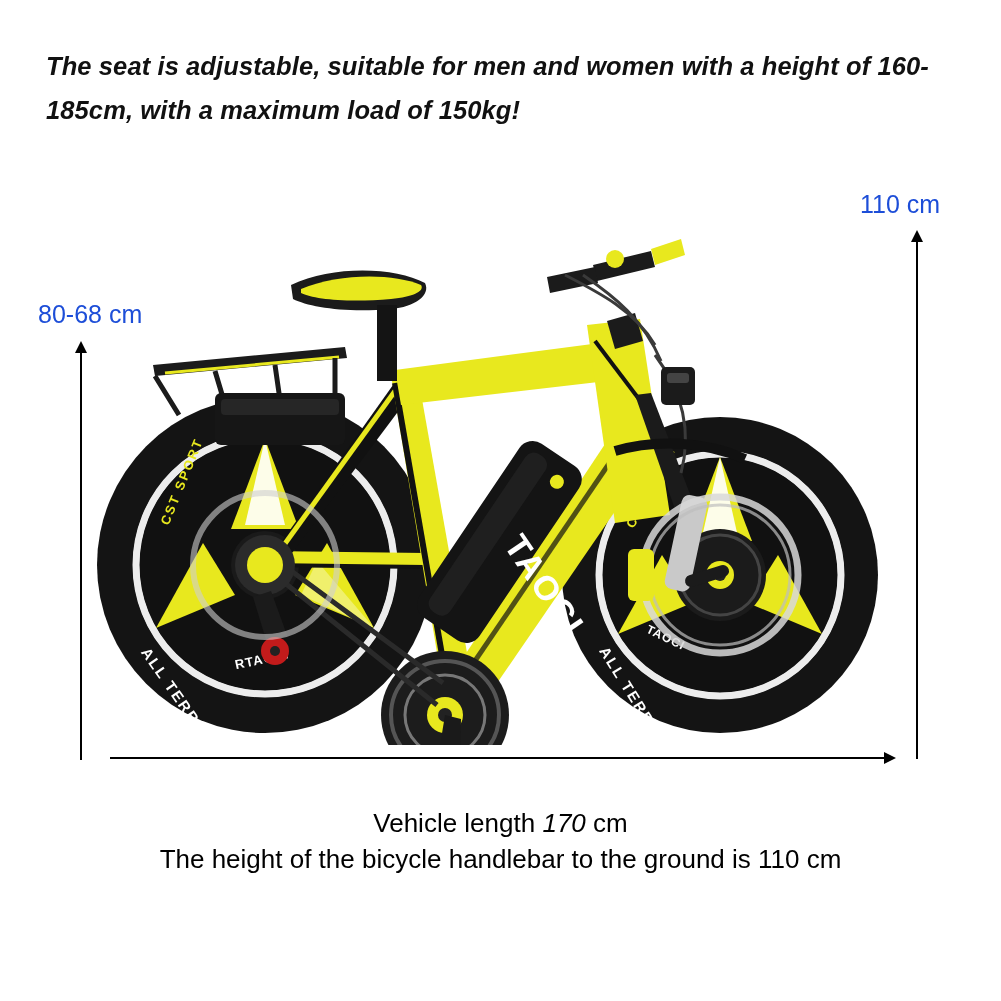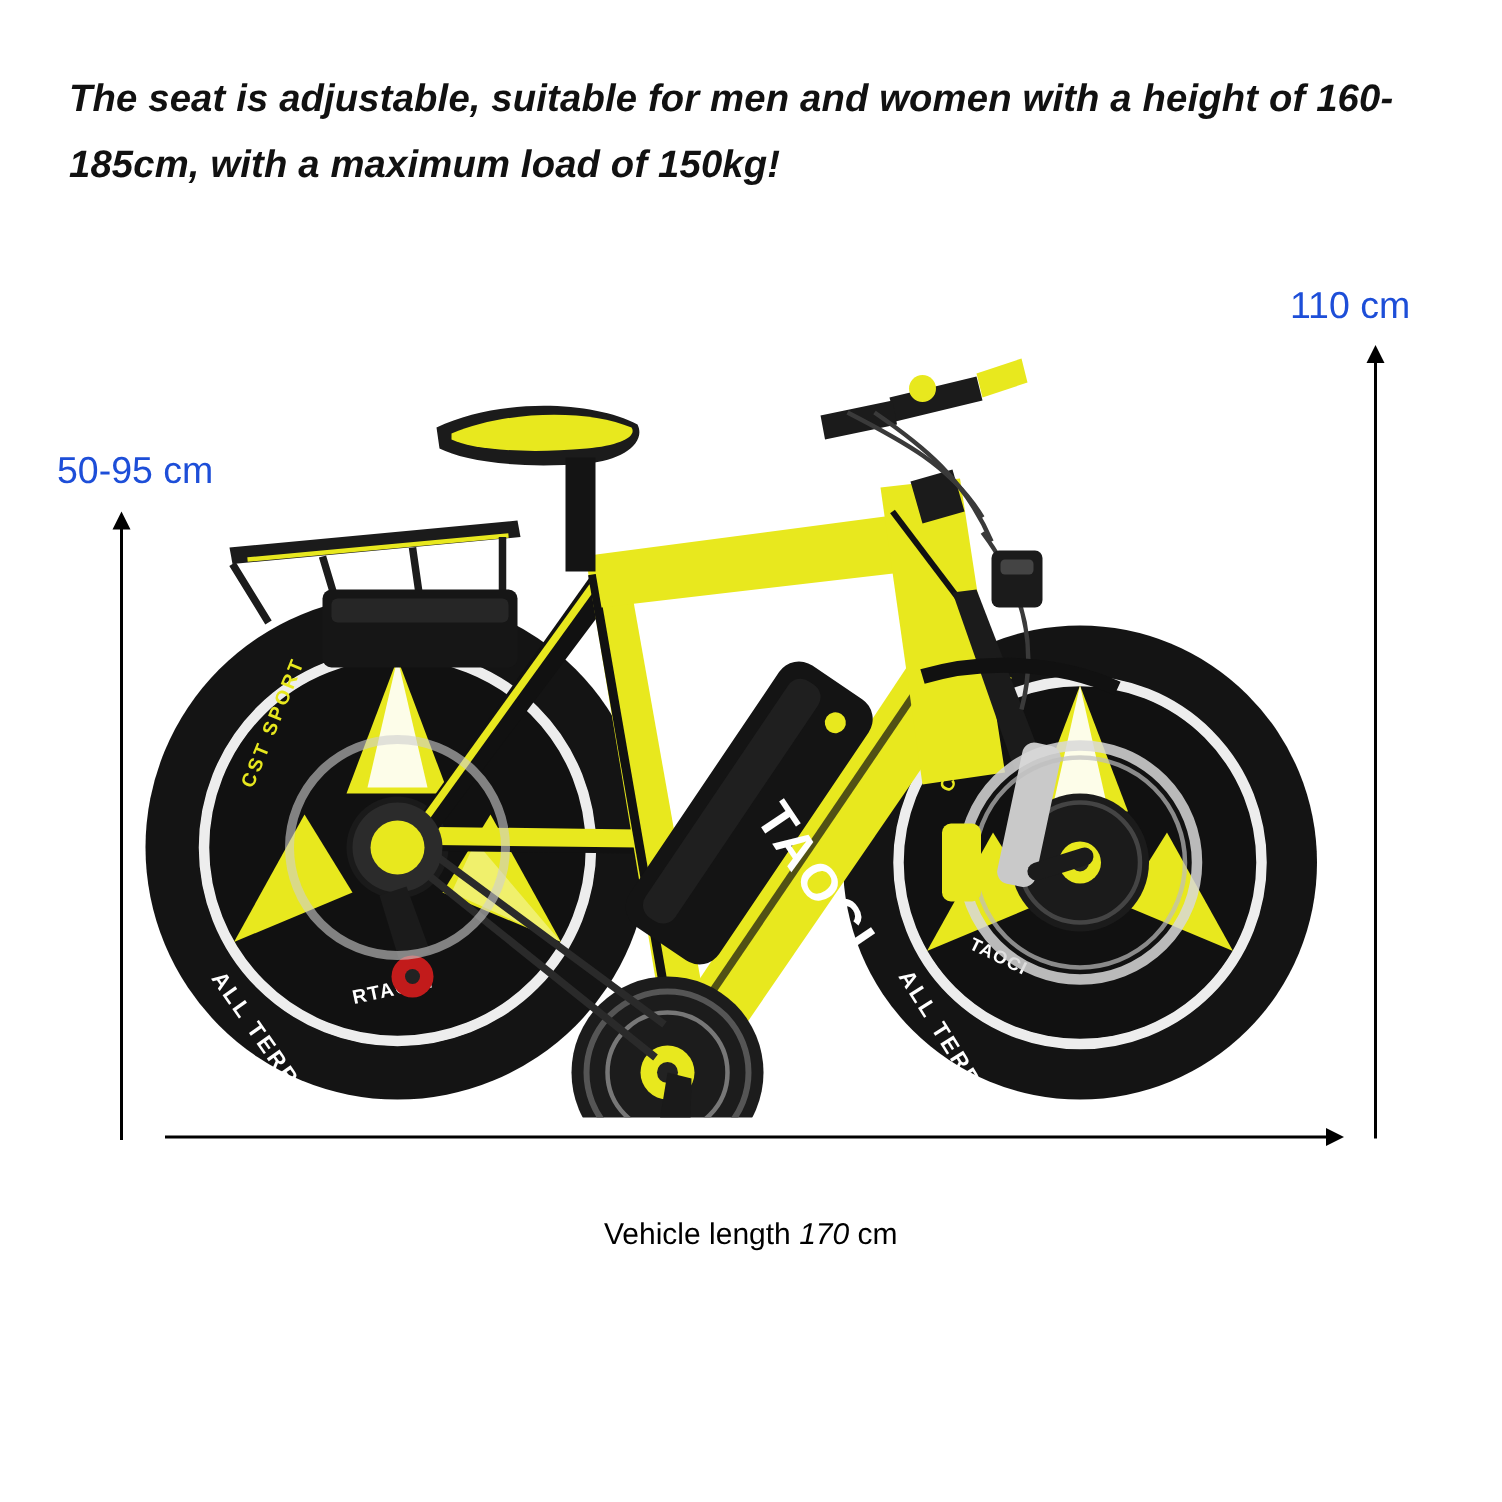--- a/index.html
+++ b/index.html
@@ -82,21 +82,21 @@
 
   
   .captions {
     position: absolute;
     left: 0;
     top: 805px;
     width: 1001px;
     text-align: center;
   }
   .cap-line {
-    font-size: 20px;
+    font-size: 26px;
     line-height: 36px;
     color: #000;
     white-space: nowrap;
   }
   .cap-line .ital { font-style: italic; }
 
   
   #bike-illustration {
     position: absolute;
     left: 95px;
@@ -117,21 +117,21 @@
 
 <div class="page">
 
   <div class="headline">The seat is adjustable, suitable for men and women with a height of 160-185cm, with a maximum load of 150kg!</div>
 
   <div class="dim-label" id="label-handlebar">110 cm</div>
   <div class="arrow-v" id="arrow-handlebar">
       <span class="head"></span>
     </div>
 
-  <div class="dim-label" id="label-seat">50-95 cm</div>
+  <div class="dim-label" id="label-seat">80-68 cm</div>
   <div class="arrow-v" id="arrow-seat">
       <span class="head"></span>
     </div>
 
   <div class="arrow-h" id="arrow-length">
       <span class="head"></span>
     </div>
 
   <svg id="bike-illustration" viewBox="0 0 820 530" aria-hidden="true">
     <defs>
@@ -278,15 +278,16 @@
     <rect x="566" y="152" width="34" height="38" rx="5" fill="#1b1b1b"></rect>
     <rect x="572" y="158" width="22" height="10" rx="3" fill="#444"></rect>
   </svg>
 
   <span class="sr-only">Yellow and black electric mountain bike, side view, facing right</span>
 
   <div class="captions">
     <div class="cap-line">
       <span>Vehicle length </span><span class="ital">170</span><span> cm</span>
     </div>
+    <div class="cap-line">The height of the bicycle handlebar to the ground is 110 cm</div>
   </div>
 
 </div>
 
 </body></html>

